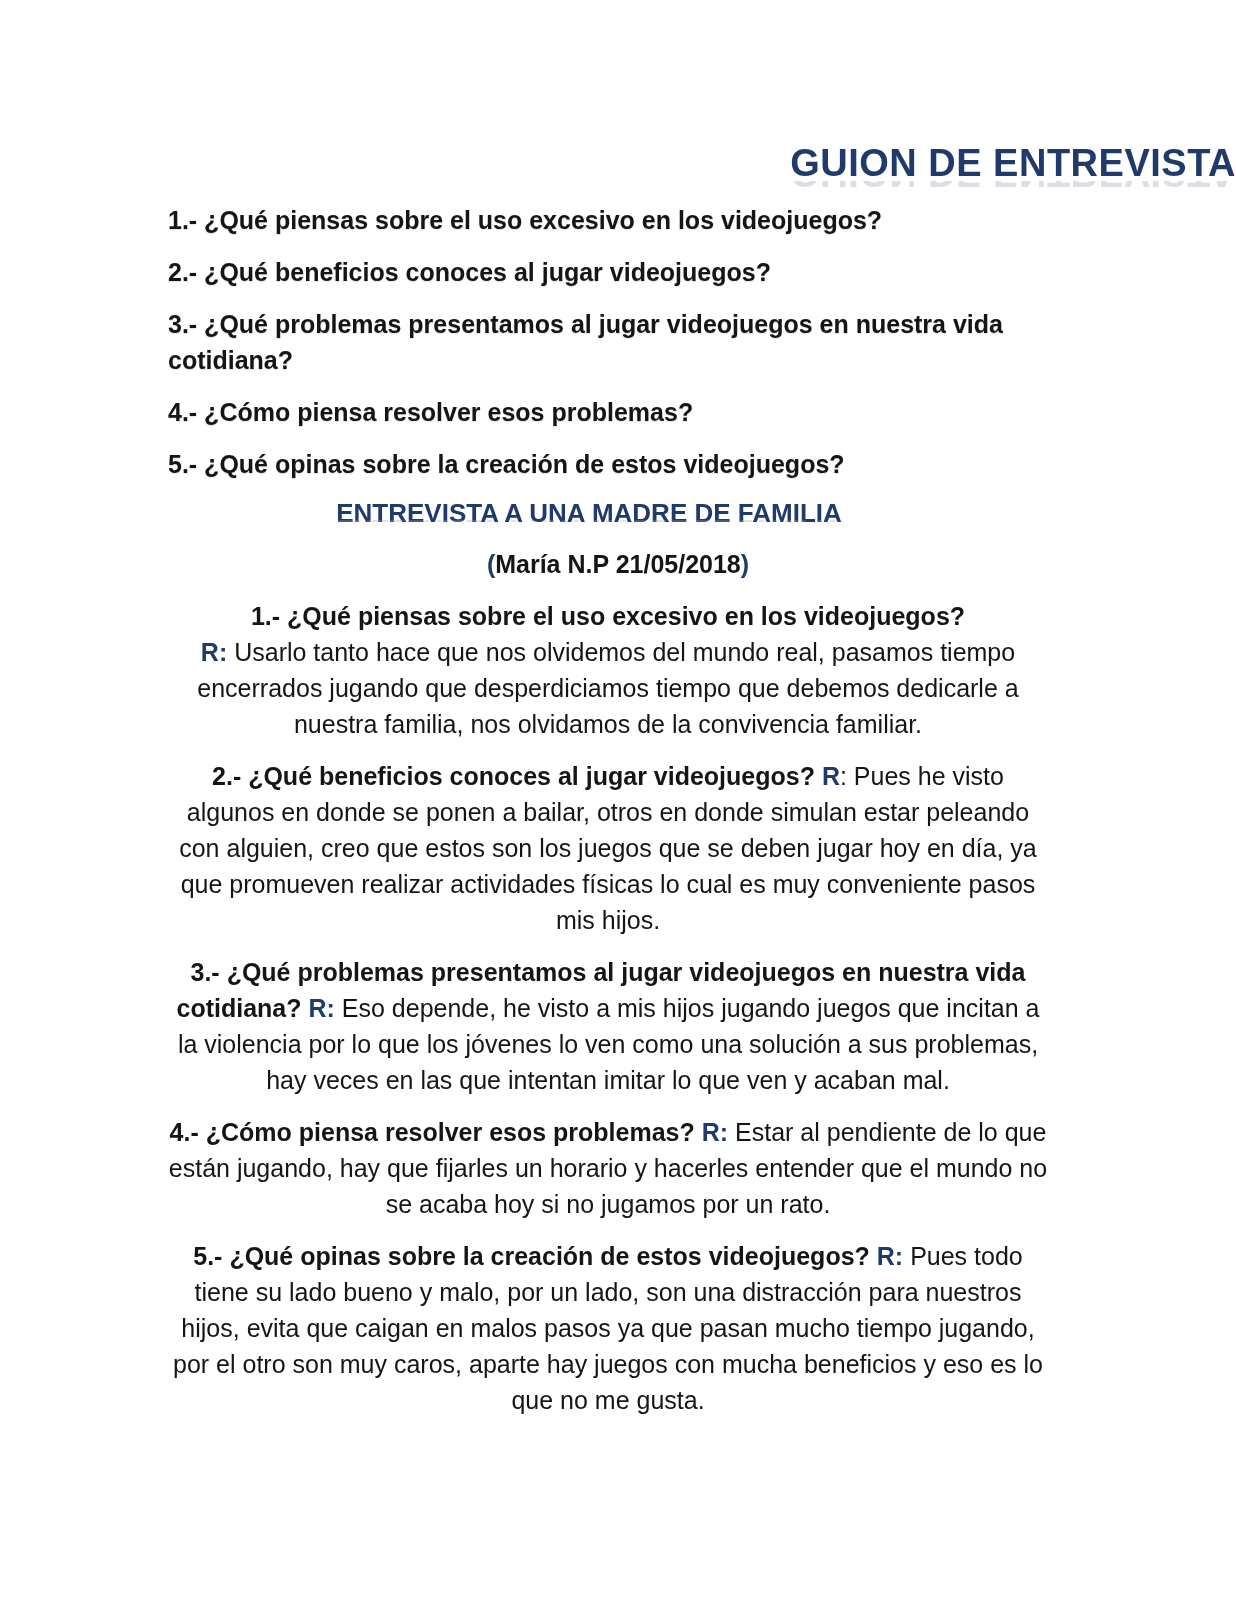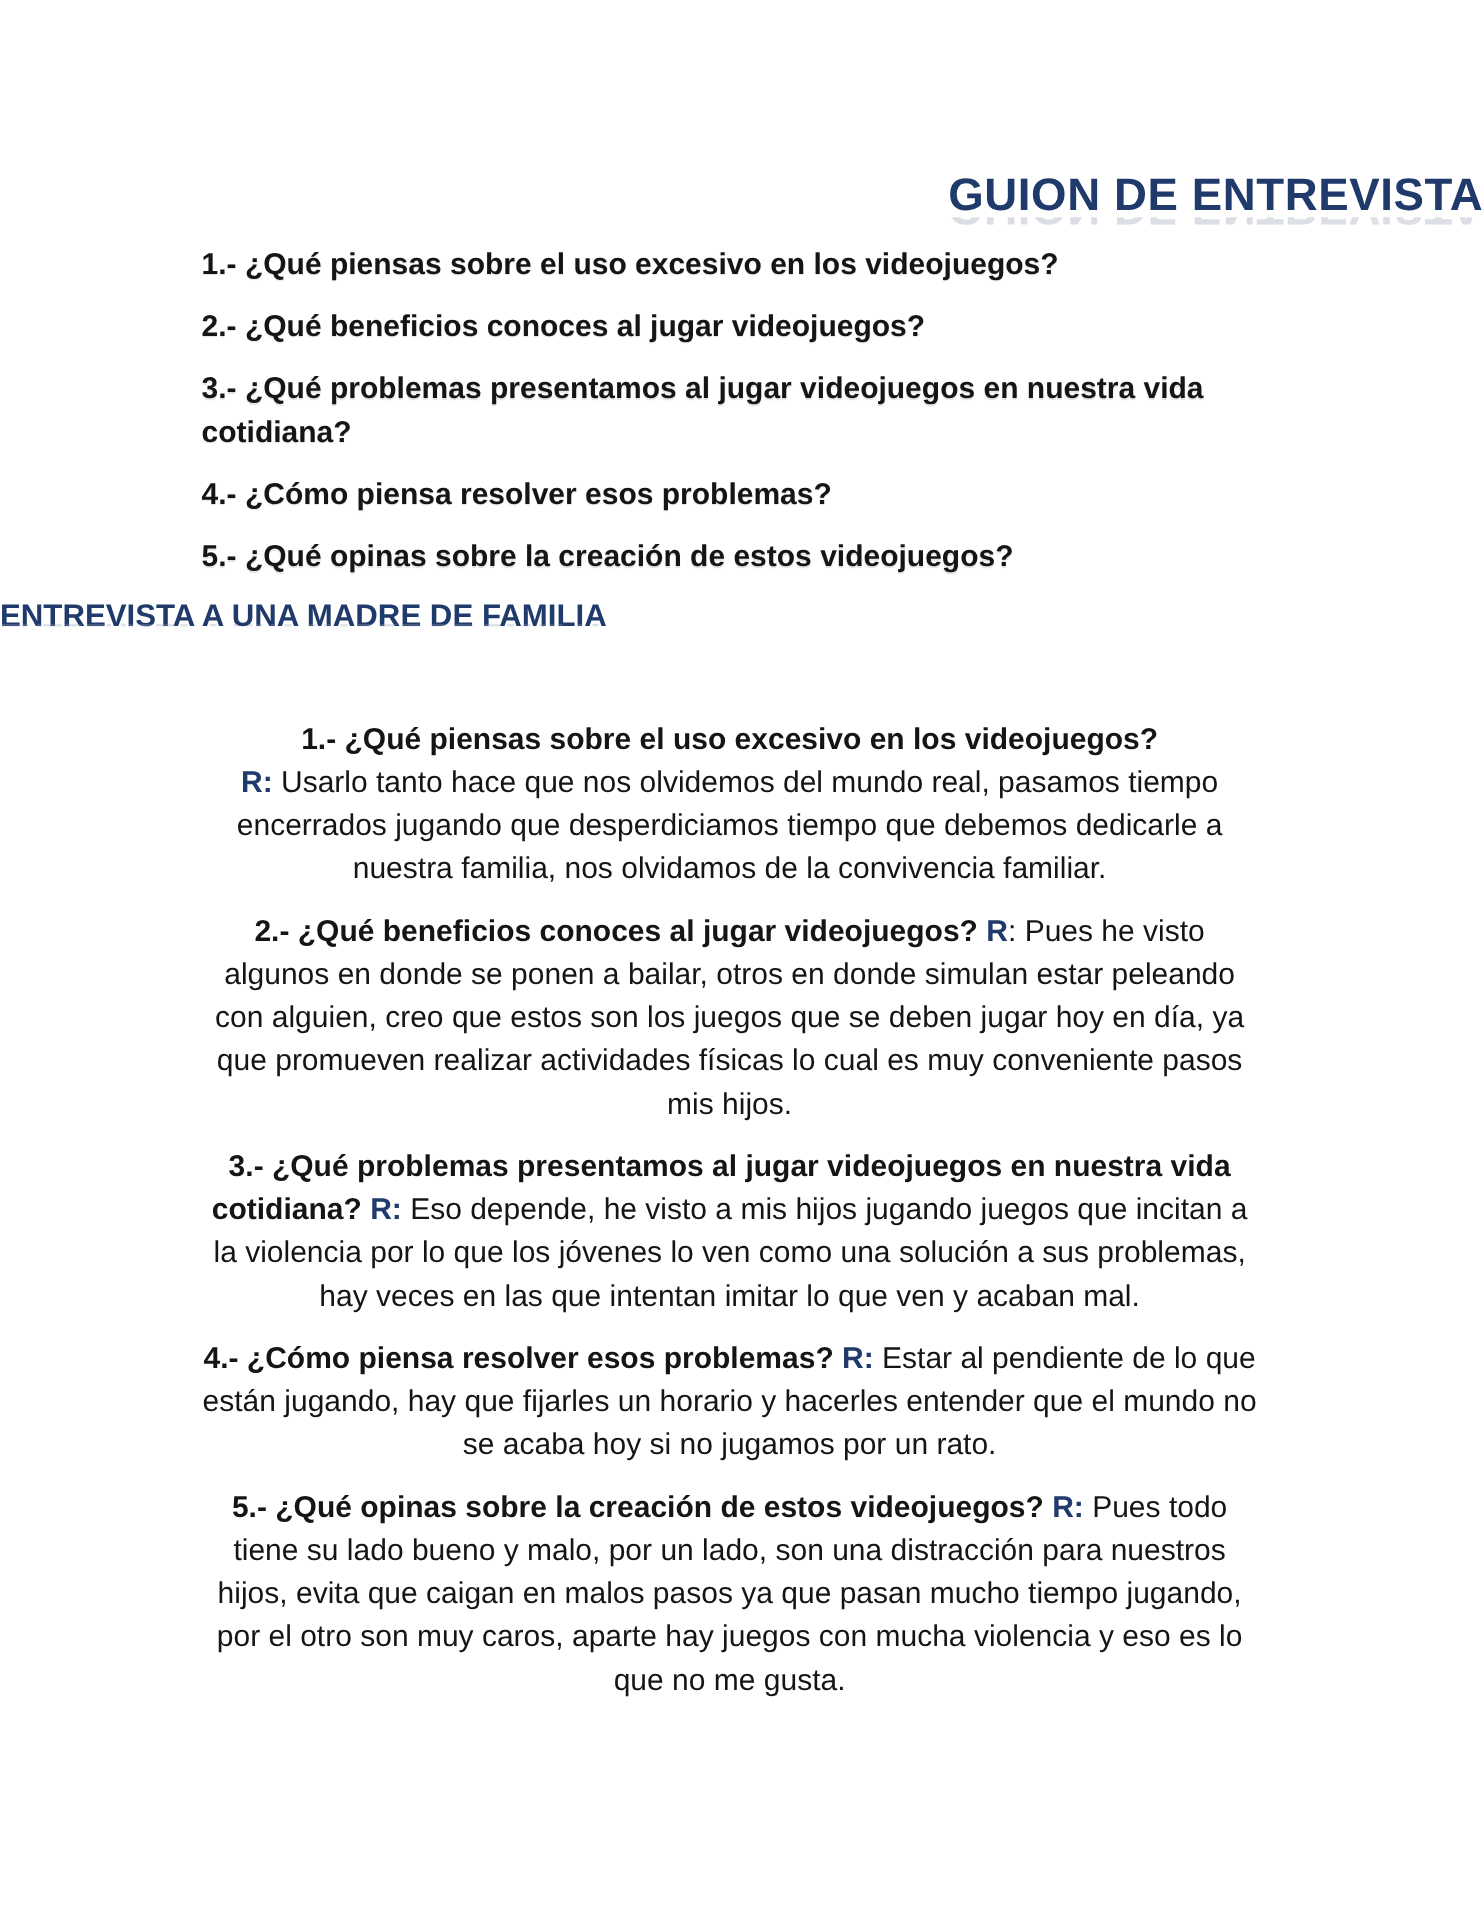--- a/index.html
+++ b/index.html
@@ -58,21 +58,21 @@
       line-height: 36px;
       margin: 0 0 16px 0;
       color: #151515;
       text-shadow: 0 1px 1px rgba(0,0,0,0.12);
     }
     .subtitle {
       position: absolute;
       left: 0;
       width: 1178px;
       top: 496px;
-      text-align: left;
+      text-align: center;
       font-weight: bold;
       font-size: 26px;
       line-height: 34px;
       color: #1f3a6b;
     }
     .subtitle .reflect {
       position: absolute;
       left: 0;
       width: 100%;
       top: 24px;
@@ -132,20 +132,23 @@
     <div class="q-item">3.- ¿Qué problemas presentamos al jugar videojuegos en nuestra vida cotidiana?</div>
     <div class="q-item">4.- ¿Cómo piensa resolver esos problemas?</div>
     <div class="q-item">5.- ¿Qué opinas sobre la creación de estos videojuegos?</div>
   </div>
 
   <div class="subtitle">
     <span>ENTREVISTA A UNA MADRE DE FAMILIA</span>
     <div class="reflect">ENTREVISTA A UNA MADRE DE FAMILIA</div>
   </div>
 
+  <div class="interviewee">
+    <span class="paren">(</span><span>María N.P 21/05/2018</span><span class="paren">)</span>
+  </div>
 
   <div class="answers">
 
     <div class="qa">
       <span class="q block">1.- ¿Qué piensas sobre el uso excesivo en los videojuegos?</span>
       <span class="r">R:</span>
       <span>Usarlo tanto hace que nos olvidemos del mundo real, pasamos tiempo encerrados jugando que desperdiciamos tiempo que debemos dedicarle a nuestra familia, nos olvidamos de la convivencia familiar.</span>
     </div>
 
     <div class="qa">
@@ -161,17 +164,17 @@
 
     <div class="qa">
       <span class="q">4.- ¿Cómo piensa resolver esos problemas?</span>
       <span class="r">R:</span>
       <span>Estar al pendiente de lo que están jugando, hay que fijarles un horario y hacerles entender que el mundo no se acaba hoy si no jugamos por un rato.</span>
     </div>
 
     <div class="qa">
       <span class="q">5.- ¿Qué opinas sobre la creación de estos videojuegos?</span>
       <span class="r">R:</span>
-      <span>Pues todo tiene su lado bueno y malo, por un lado, son una distracción para nuestros hijos, evita que caigan en malos pasos ya que pasan mucho tiempo jugando, por el otro son muy caros, aparte hay juegos con mucha violencia y eso es lo que no me gusta.</span>
+      <span>Pues todo tiene su lado bueno y malo, por un lado, son una distracción para nuestros hijos, evita que caigan en malos pasos ya que pasan mucho tiempo jugando, por el otro son muy caros, aparte hay juegos con mucha beneficios y eso es lo que no me gusta.</span>
     </div>
 
   </div>
 </div>
 
 </body></html>

